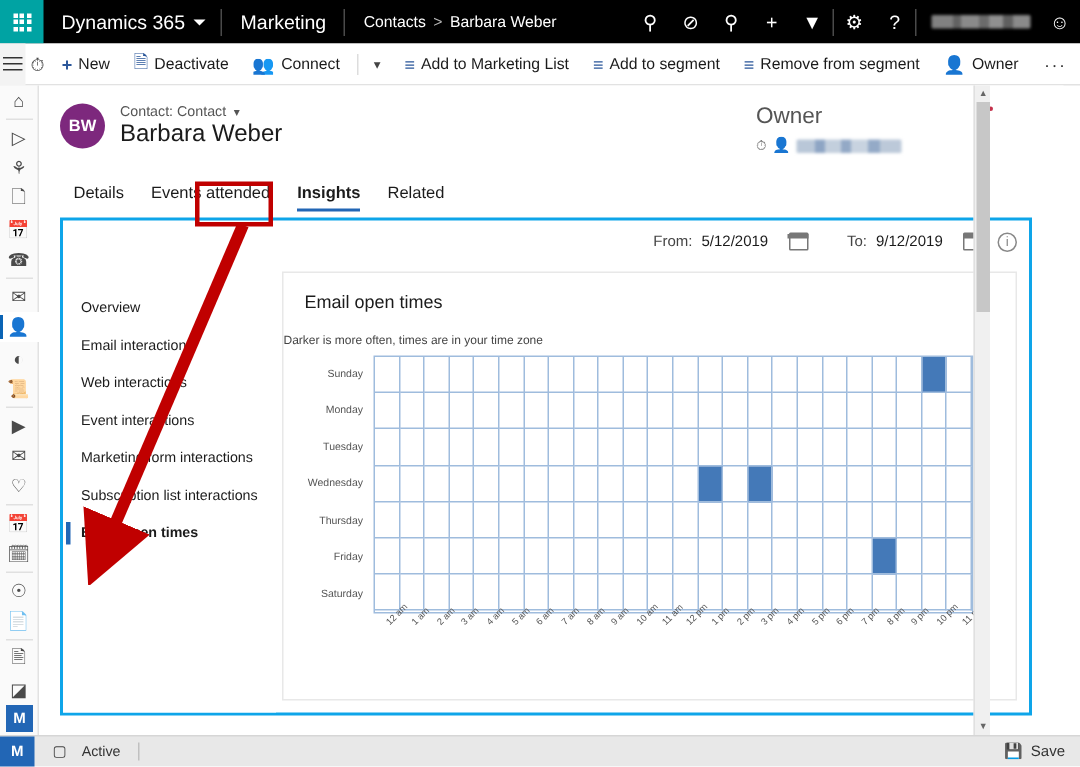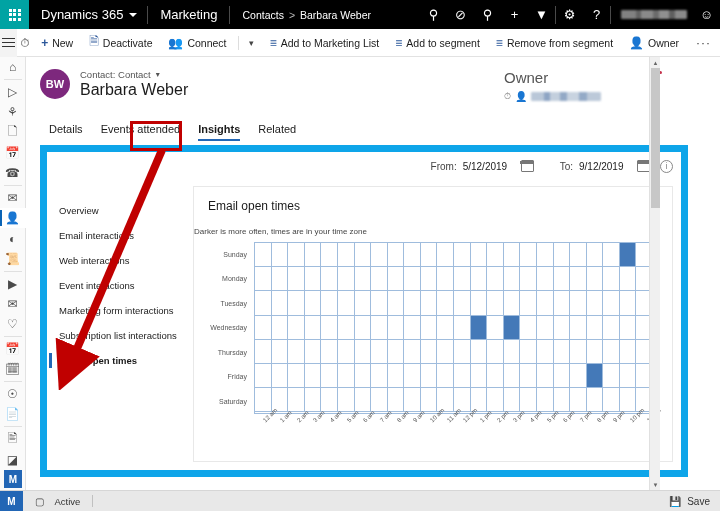--- a/index.html
+++ b/index.html
@@ -106,21 +106,21 @@
   .tabs { position:absolute; top:60px; left:14px; display:flex; gap:0; }
   .tab {
     font-size:11px; color:#1b1b1b; padding:6px 9px 7px 9px; position:relative; white-space:nowrap;
   }
   .tab.active { font-weight:bold; }
   .tab.active::after { content:""; position:absolute; left:9px; right:9px; bottom:1px; height:2px; background:#2266b5; }
 
   
   .panel {
     position:absolute; top:88px; left:14px; width:648px; height:332px;
-    background:#fff; border:7px solid #0ea5e9;
+    background:#fff; border:2px solid #0ea5e9;
   }
   .daterow {
     height:28px; display:flex; align-items:center; justify-content:flex-end;
     padding-right:8px; gap:6px; font-size:10px; color:#333;
   }
   .dlabel { color:#444; }
   .dval { color:#1b1b1b; min-width:52px; }
   .cal-ic { width:13px; height:12px; border:1.2px solid #777; border-radius:1px; position:relative; display:inline-block; }
   .cal-ic::before { content:""; position:absolute; left:-1.2px; right:-1.2px; top:0; height:3px; background:#777; }
   .info-ic {

